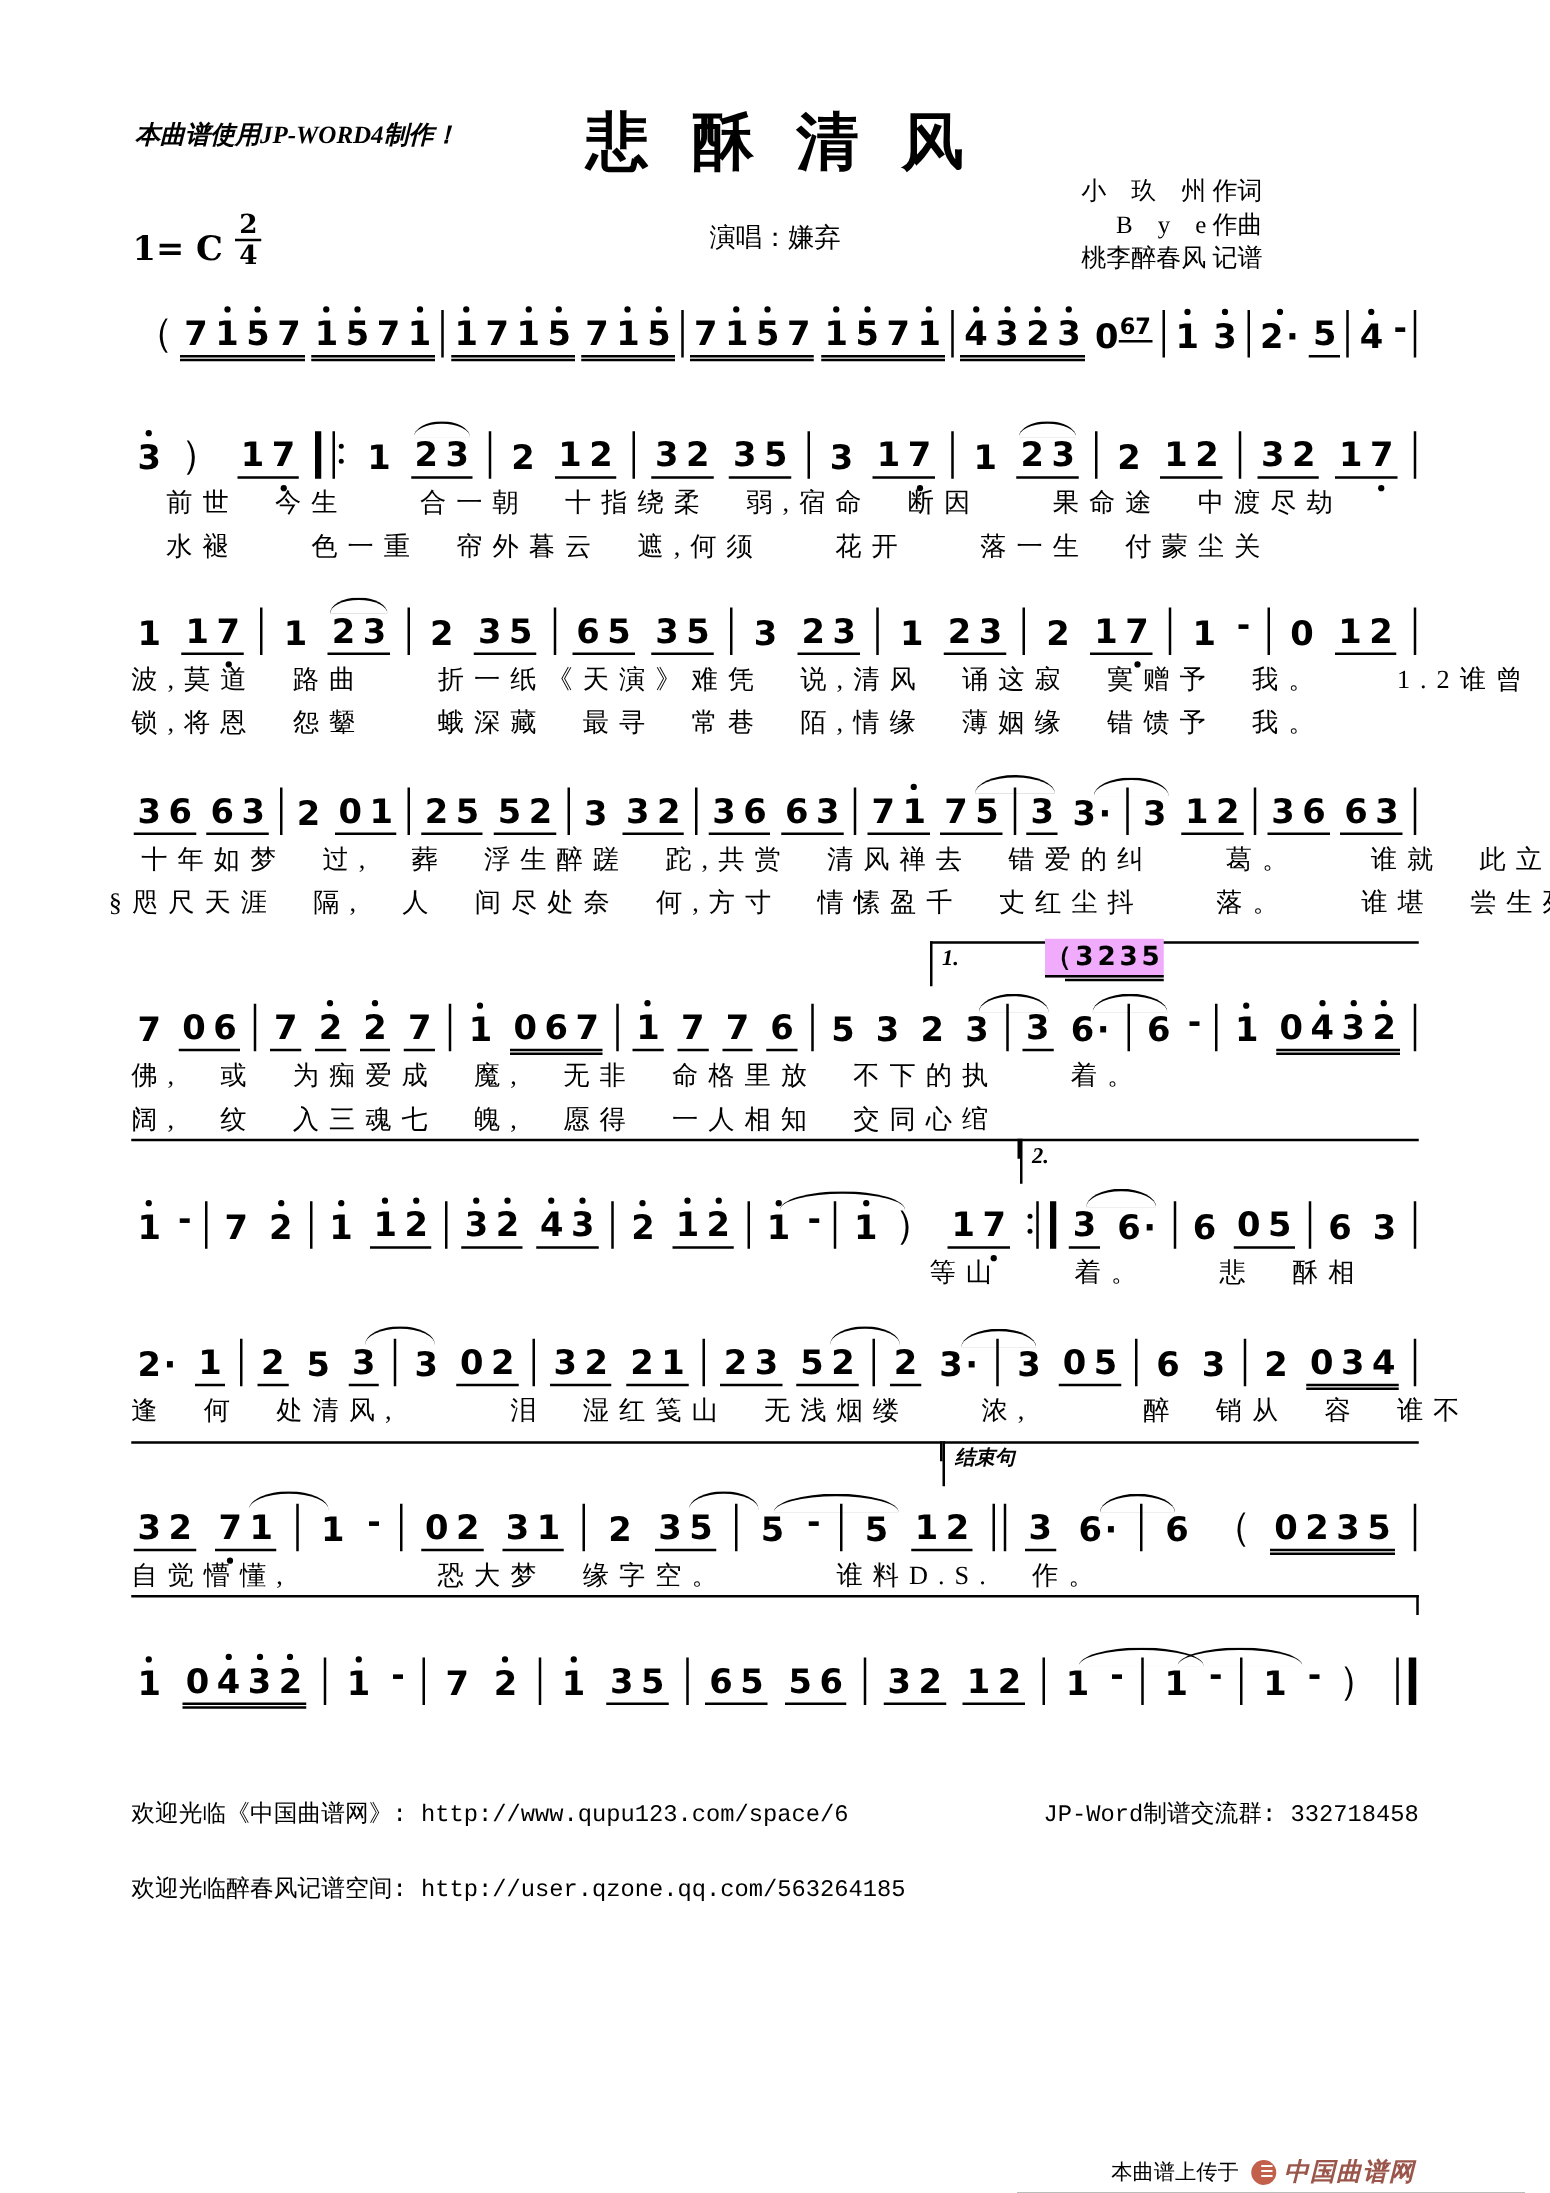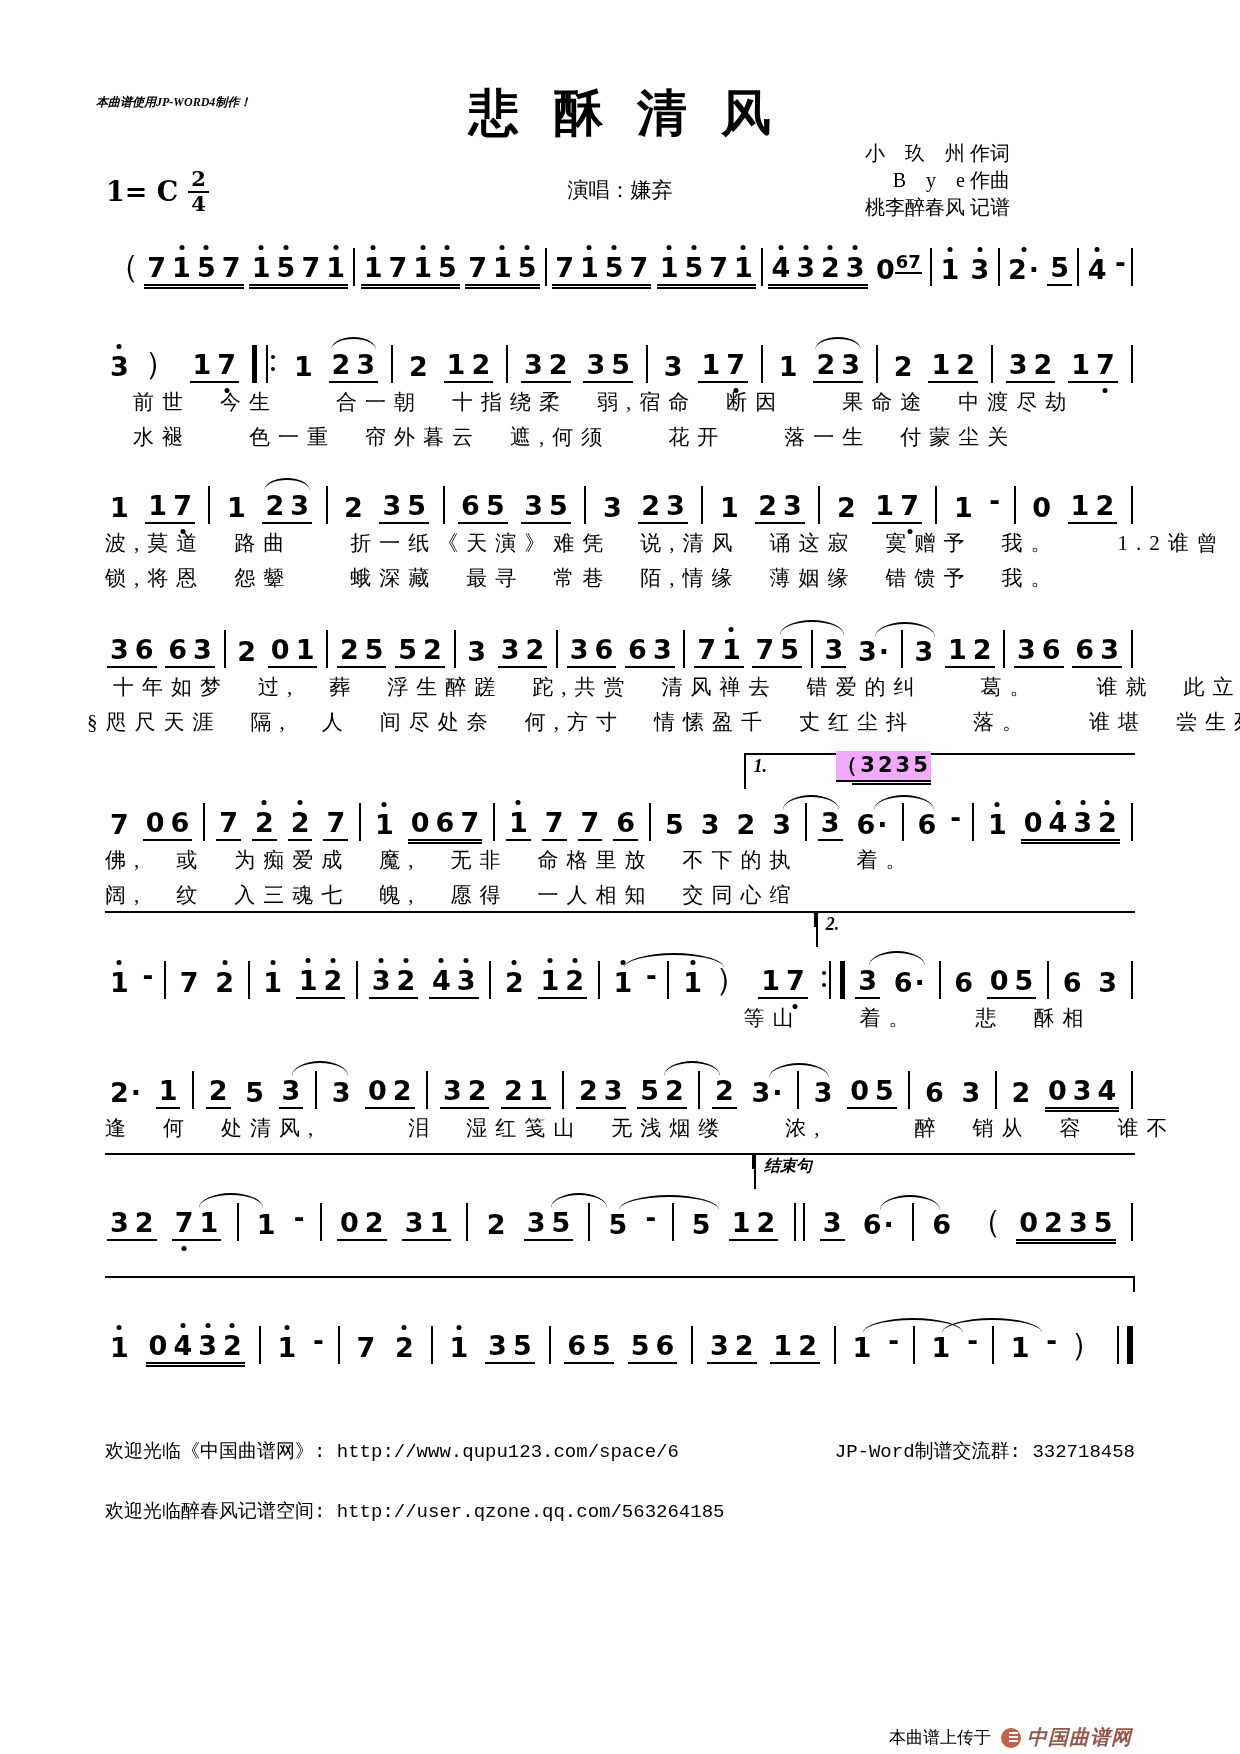--- a/index.html
+++ b/index.html
@@ -1,25 +1,25 @@
 <!DOCTYPE html>
 <html><head>
 <meta charset="utf-8">
 <style>
   html,body{margin:0;padding:0;background:#888;}
   .page{position:relative;width:1240px;height:1754px;margin:0 auto;background:#fff;color:#000;
         font-family:"Liberation Serif",serif;overflow:hidden;}
   
-  .made{position:absolute;left:96px;top:94px;font-style:italic;font-weight:bold;font-size:12px;}
+  .made{position:absolute;left:108px;top:94px;font-style:italic;font-weight:bold;font-size:20px;}
   .title{position:absolute;left:0;top:80px;width:100%;text-align:center;font-weight:bold;
          font-size:50px;letter-spacing:34px;text-indent:34px;}
   .performer{position:absolute;left:0;top:176px;width:100%;text-align:center;font-size:21px;}
   .credits{position:absolute;right:230px;top:140px;text-align:right;font-size:20px;line-height:27px;}
   .keysig{position:absolute;left:106px;top:168px;font-weight:bold;font-size:27px;
-          font-family:"DejaVu Serif",serif;display:flex;align-items:center;}
+          font-family:"DejaVu Serif",serif;display:flex;align-items:flex-end;}
   .frac{display:inline-flex;flex-direction:column;align-items:center;margin-left:10px;
         font-size:21px;line-height:1.08;font-weight:bold;}
   .frac .fn{border-bottom:2px solid #000;padding:0 3px;}
   
   #score{position:absolute;left:0;top:0;width:100%;height:100%;}
   .sys{position:absolute;left:105px;width:1030px;}
   .mline{display:flex;justify-content:space-between;align-items:flex-end;height:46px;}
   .grp{position:relative;display:flex;align-items:flex-end;padding-bottom:3px;margin:0 2px;}
   .grp.u1{border-bottom:2px solid #000;}
   .grp.u2{border-bottom:2px solid #000;}
@@ -717,20 +717,21 @@
           </div>
           <span class="sym paren">（</span>
           <div class="grp u2">
             <span class="nt">0</span>
             <span class="nt">2</span>
             <span class="nt">3</span>
             <span class="nt">5</span>
           </div>
           <div class="bl "></div>
         </div>
+        <div class="lyr" style="margin-left: 0px;">自觉懵懂,　　　　恐大梦　缘字空。　　　谁料D.S.　作。</div>
       </div>
       <div class="sys" style="top: 1318px;">
         <div class="abv line tick-end" style="left: 0%; width: 100%;"></div>
         <div class="mline">
           <div class="grp u0">
             <span class="nt">1<i class="dhi"></i></span>
           </div>
           <div class="grp u2">
             <span class="nt">0</span>
             <span class="nt">4<i class="dhi"></i></span>

